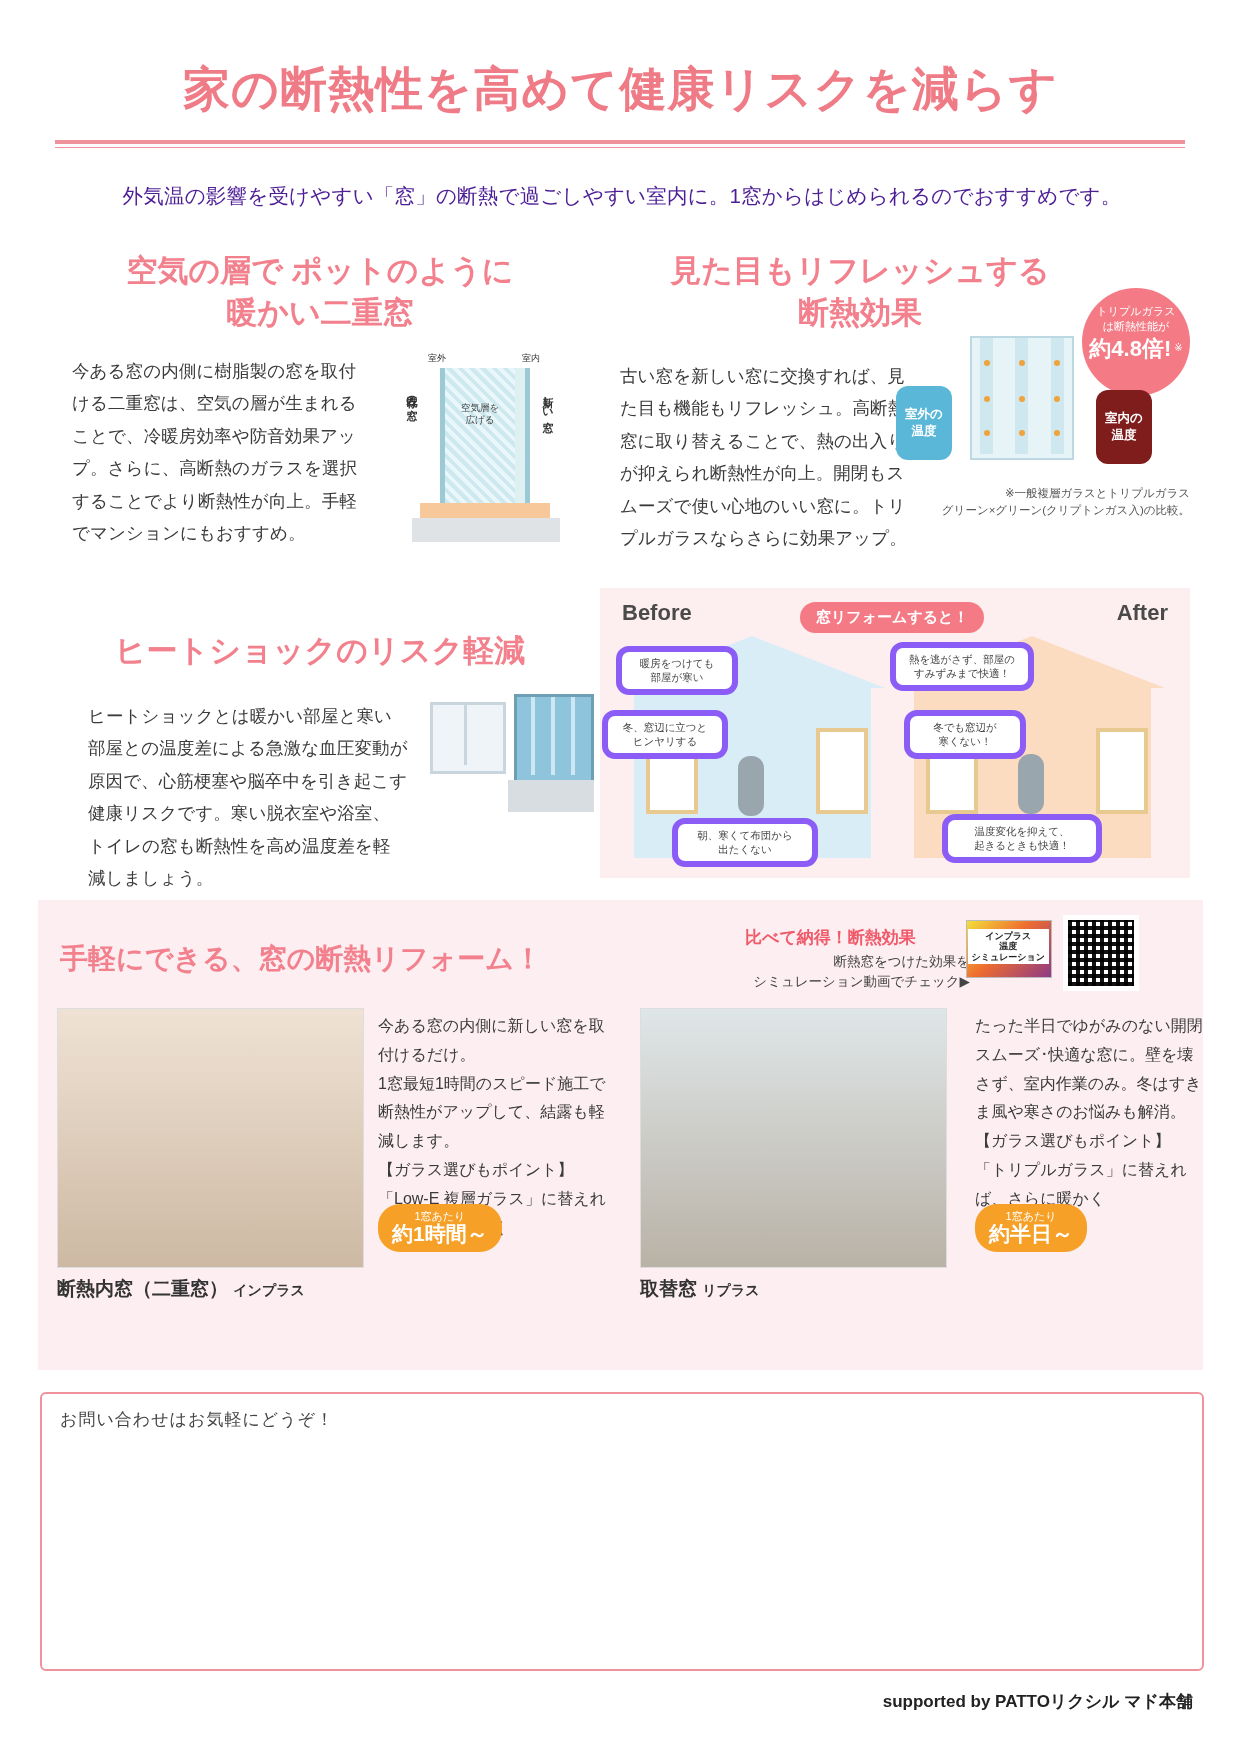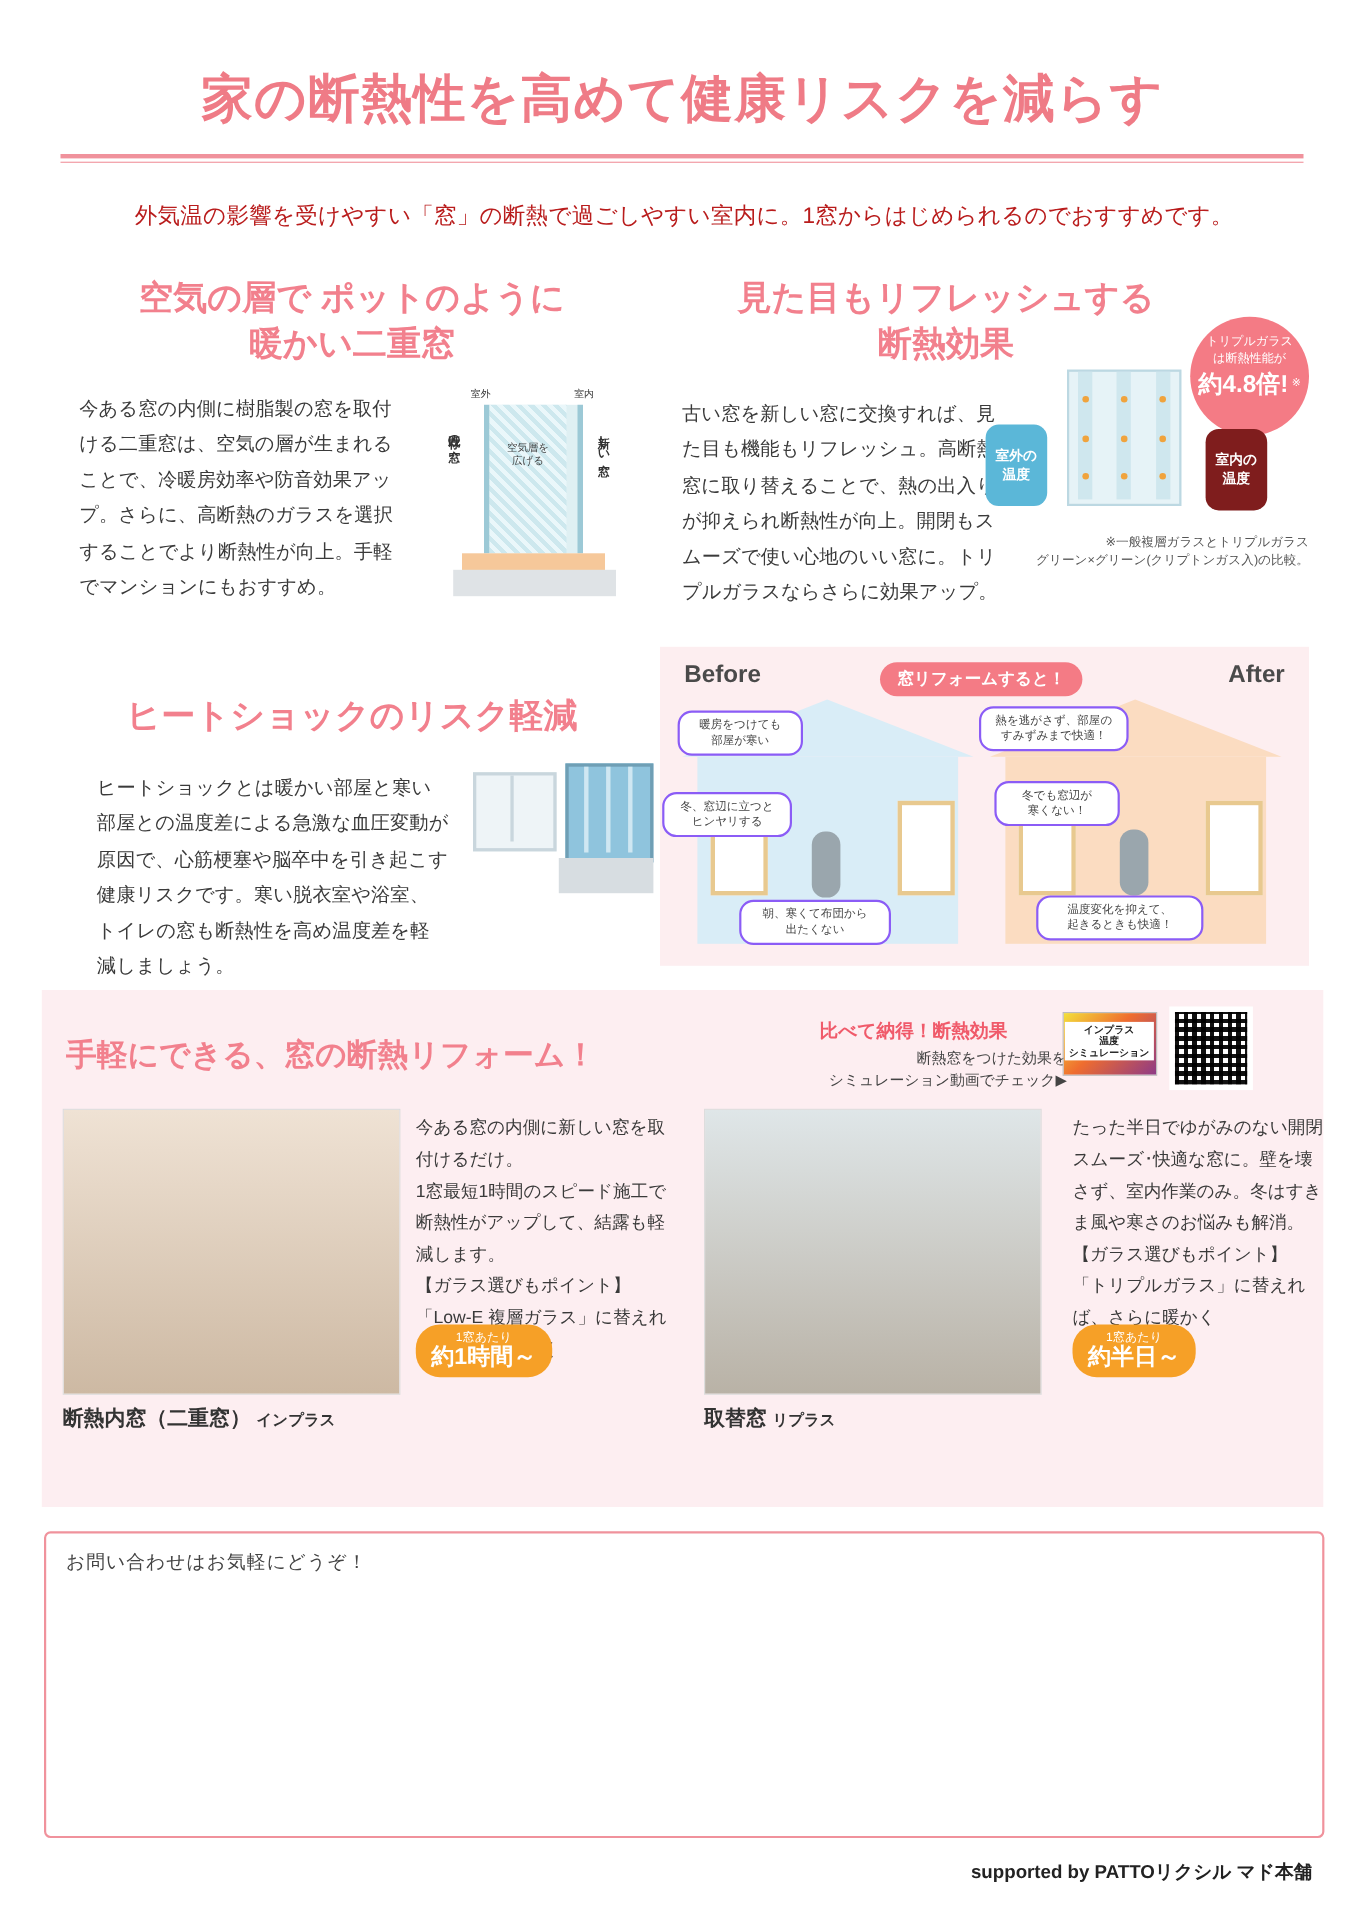--- a/index.html
+++ b/index.html
@@ -16,21 +16,21 @@
     font-size:47px;font-weight:bold;color:#ef7b86;letter-spacing:1px;
   }
   .title-rule{
     position:absolute;left:55px;top:140px;width:1130px;height:4px;background:#f0929c;
   }
   .title-rule2{
     position:absolute;left:55px;top:147px;width:1130px;height:1px;background:#f0929c;
   }
   .lead{
     position:absolute;left:72px;top:182px;width:1100px;text-align:center;
-    font-size:20.5px;color:#b91c1c;letter-spacing:.2px;
+    font-size:20.5px;color:#4c1d95;letter-spacing:.2px;
   }
 
   
   .sec-h{
     position:absolute;color:#f2808d;font-weight:bold;font-size:31px;line-height:1.35;
     text-align:center;
   }
   .sec-h.s1{left:60px;top:250px;width:520px;}
   .sec-h.s2{left:600px;top:250px;width:520px;}
   .sec-h.s3{left:60px;top:630px;width:520px;}
@@ -91,21 +91,21 @@
     font-size:15px;font-weight:bold;padding:6px 16px;border-radius:16px;}
   .house{position:absolute;top:48px;width:265px;height:225px;}
   .house.before{left:20px;}
   .house.after{left:300px;}
   .roof{position:absolute;left:0;top:0;width:0;height:0;border-left:132px solid transparent;
     border-right:133px solid transparent;border-bottom:52px solid #d9edf7;}
   .roof.o{border-bottom-color:#fbdcc1;}
   .walls{position:absolute;left:14px;top:52px;width:237px;height:170px;background:#d9edf7;}
   .walls.o{background:#fbdcc1;}
   .win{position:absolute;background:#fff;border:4px solid #e8c98f;}
-  .callout{position:absolute;background:#fff;border:2px solid #8b5cf6;border-radius:13px;
+  .callout{position:absolute;background:#fff;border:6px solid #8b5cf6;border-radius:13px;
     font-size:10.5px;line-height:1.3;color:#444;text-align:center;padding:5px 7px;}
   .person{position:absolute;width:26px;height:60px;}
 
   
   .panel{
     position:absolute;left:38px;top:900px;width:1165px;height:470px;background:#fdeef1;
   }
   .panel-h{position:absolute;left:60px;top:940px;font-size:28px;font-weight:bold;color:#f2808d;}
   .cmp-h{position:absolute;left:745px;top:926px;font-size:17px;font-weight:bold;color:#f05a6a;}
   .cmp-t{position:absolute;left:700px;top:952px;width:270px;font-size:13.5px;color:#444;
@@ -222,21 +222,21 @@
     <div class="pill">窓リフォームすると！</div>
 
     <div class="house before">
       <div class="roof"></div>
       <div class="walls"></div>
       <div class="win" style="left:26px;top:92px;width:44px;height:78px;"></div>
       <div class="win" style="left:196px;top:92px;width:44px;height:78px;"></div>
       <div class="person" style="left:118px;top:120px;background:#9aa6ad;border-radius:12px;"></div>
       <div class="callout" style="left:-4px;top:10px;width:96px;white-space:pre-line;">暖房をつけても
 部屋が寒い</div>
-      <div class="callout" style="left:-18px;top:84px;width:100px;white-space:pre-line;">冬、窓辺に立つと
+      <div class="callout" style="left:-18px;top:74px;width:100px;white-space:pre-line;">冬、窓辺に立つと
 ヒンヤリする</div>
       <div class="callout" style="left:52px;top:182px;width:120px;white-space:pre-line;">朝、寒くて布団から
 出たくない</div>
     </div>
 
     <div class="house after">
       <div class="roof o"></div>
       <div class="walls o"></div>
       <div class="win" style="left:26px;top:92px;width:44px;height:78px;"></div>
       <div class="win" style="left:196px;top:92px;width:44px;height:78px;"></div>

